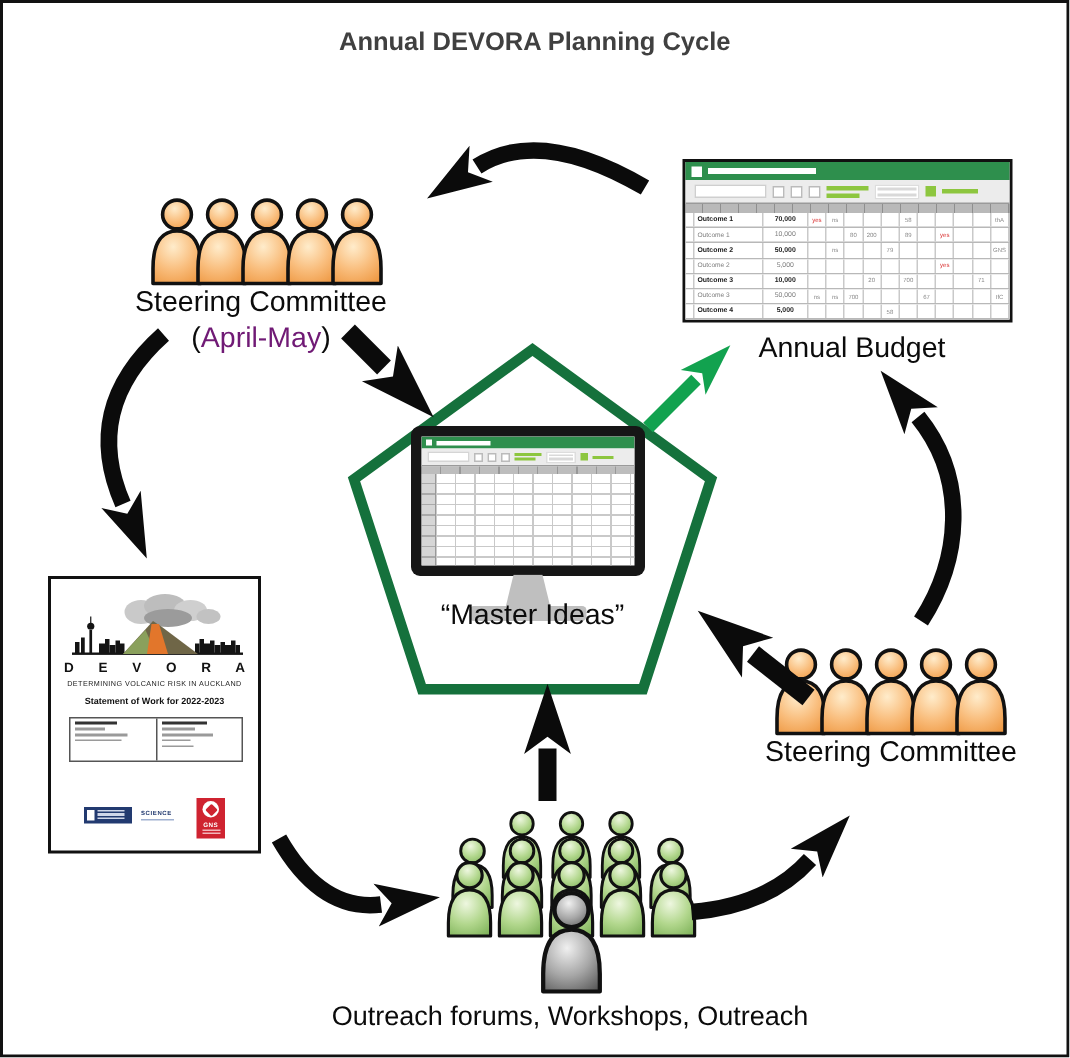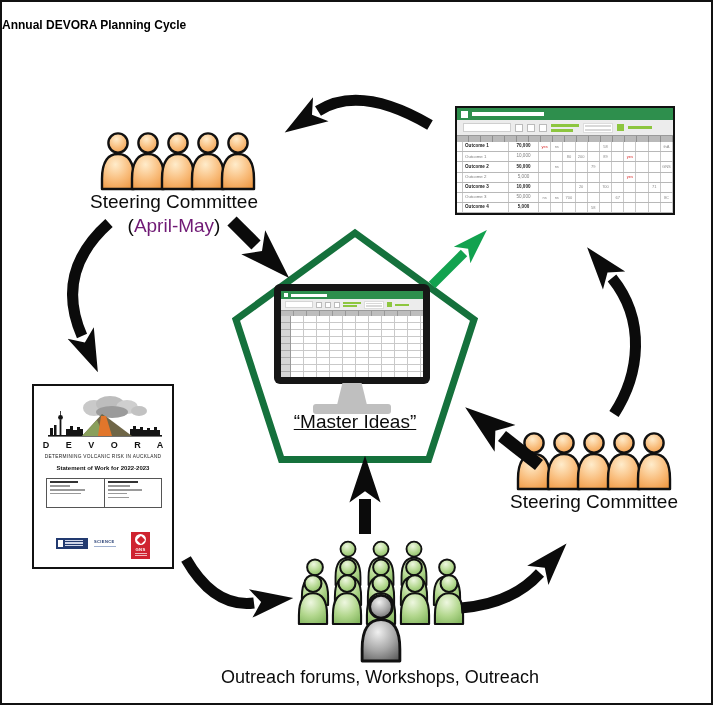--- a/index.html
+++ b/index.html
@@ -1,20 +1,20 @@
 <!DOCTYPE html>
 <html><head>
 <meta charset="utf-8">
 <style>
   html,body{margin:0;padding:0;background:#fff;}
   .canvas{position:relative;width:713px;height:705px;box-sizing:border-box;border:2px solid #111;
           background:#fff;font-family:"Liberation Sans",sans-serif;overflow:hidden;}
   .overlay{position:absolute;left:0;top:0;z-index:1;}
   .lbl{position:absolute;transform:translateX(-50%);white-space:nowrap;font-size:19px;color:#0b0b0b;z-index:3;}
-  .title{position:absolute;left:0;top:16px;width:100%;font-size:12px;font-weight:bold;color:#000000;z-index:3;}
+  .title{position:absolute;left:0;top:16px;width:100%;text-align:center;font-size:17px;font-weight:bold;color:#404040;z-index:3;}
   .green-txt{color:#701a75;}
 
   
   .budget{position:absolute;left:453px;top:104px;width:220px;height:109px;box-sizing:border-box;
           border:2px solid #111;background:#fff;z-index:2;display:flex;flex-direction:column;}
   .b-titlebar{height:12px;background:#2e8f4d;display:flex;align-items:center;gap:4px;padding:0 4px;flex:none;}
   .b-titlebar .sq{width:7px;height:7px;background:#fff;flex:none;}
   .b-titlebar .bar{width:72px;height:4px;background:#fff;}
   .b-toolbar{height:15px;background:#ececec;border-bottom:1px solid #9a9a9a;display:flex;align-items:center;gap:4px;padding:0 6px;flex:none;}
   .b-toolbar .wrect{width:46px;height:7px;background:#fff;border:1px solid #cfcfcf;}
@@ -301,20 +301,21 @@
           <div class="bcell"></div>
           <div class="bcell"></div>
           <div class="bcell"></div>
           <div class="bcell"></div>
           <div class="bcell"></div>
           <div class="bcell"></div>
         </div>
       </div>
     <div class="b-footer"></div>
   </div>
+  <div class="lbl" style="left:566px;top:220px;">Annual Budget</div>
 
   <div class="mon-bezel"></div>
   <div class="mon-screen">
     <div class="m-titlebar">
         <span class="sq"></span>
         <span class="bar"></span>
       </div>
     <div class="m-toolbar">
       <span class="wrect"></span>
         <span class="wsq"></span>
@@ -332,21 +333,21 @@
         <span class="gbar"></span>
     </div>
     <div class="m-colhdr"></div>
     <div class="m-gridwrap">
         <div class="m-rowcol"></div>
         <div class="m-grid"></div>
       </div>
   </div>
   <div class="mon-neck"></div>
   <div class="mon-base"></div>
-  <div class="lbl" style="left:353px;top:409px;text-decoration:underline;">“Master Ideas”</div>
+  <div class="lbl" style="left:353px;top:398px;">“Master Ideas”</div>
 
   <div class="sow">
     <svg class="sow-logo" width="126" height="46" viewBox="0 0 126 46">
       <g>
         <ellipse cx="52" cy="14" rx="11" ry="8" fill="#c9c9c9"></ellipse>
         <ellipse cx="68" cy="10" rx="14" ry="8" fill="#bdbdbd"></ellipse>
         <ellipse cx="85" cy="13" rx="11" ry="7" fill="#cfcfcf"></ellipse>
         <ellipse cx="97" cy="17" rx="8" ry="5" fill="#c2c2c2"></ellipse>
         <ellipse cx="70" cy="18" rx="16" ry="6" fill="#9b9b9b"></ellipse>
       </g>

